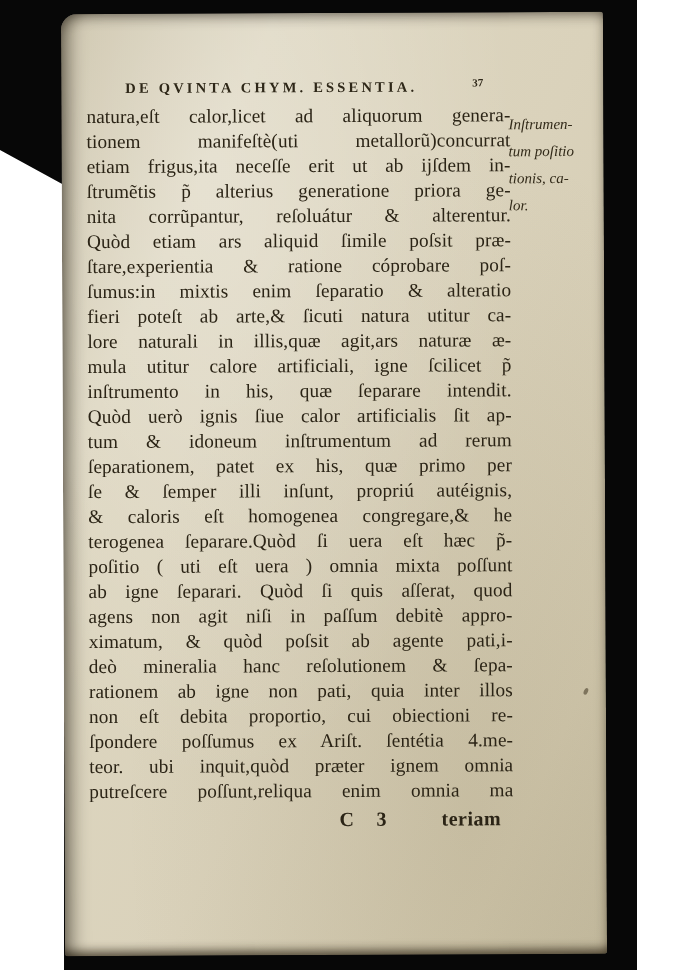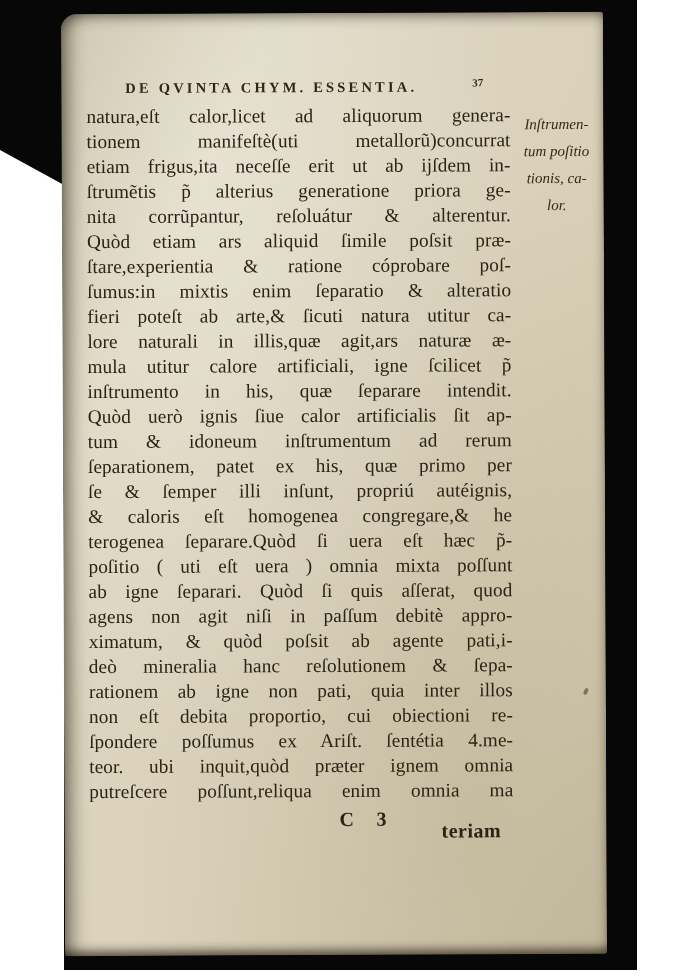--- a/index.html
+++ b/index.html
@@ -42,26 +42,25 @@
   .line{
     height:25px;line-height:25px;font-size:19.3px;
     text-align:justify;text-align-last:justify;
     white-space:nowrap;letter-spacing:0.1px;word-spacing:-0.5px;
     font-weight:500;
   }
   .margin-note{
     position:absolute;left:447px;top:99px;width:96px;
     font-style:italic;font-size:15px;line-height:27px;
     color:#332b1a;
-    text-align:center;
   }
   .signature-row{position:absolute;left:25px;top:795px;width:424px;height:26px;font-size:20px;font-weight:600;}
   .sig-mark{position:absolute;left:250px;}
   .sig-num{position:absolute;left:287px;}
-  .catchword{position:absolute;left:352px;letter-spacing:0.5px;margin-top:12px;}
+  .catchword{position:absolute;left:352px;letter-spacing:0.5px;}
   .speck{position:absolute;background:rgba(50,40,20,0.5);border-radius:50%;}
   .speck1{left:520px;top:676px;width:4px;height:7px;transform:rotate(25deg);}
 </style>
 </head>
 <body>
 
 <div class="backdrop"></div>
 
 <div class="page">
 

